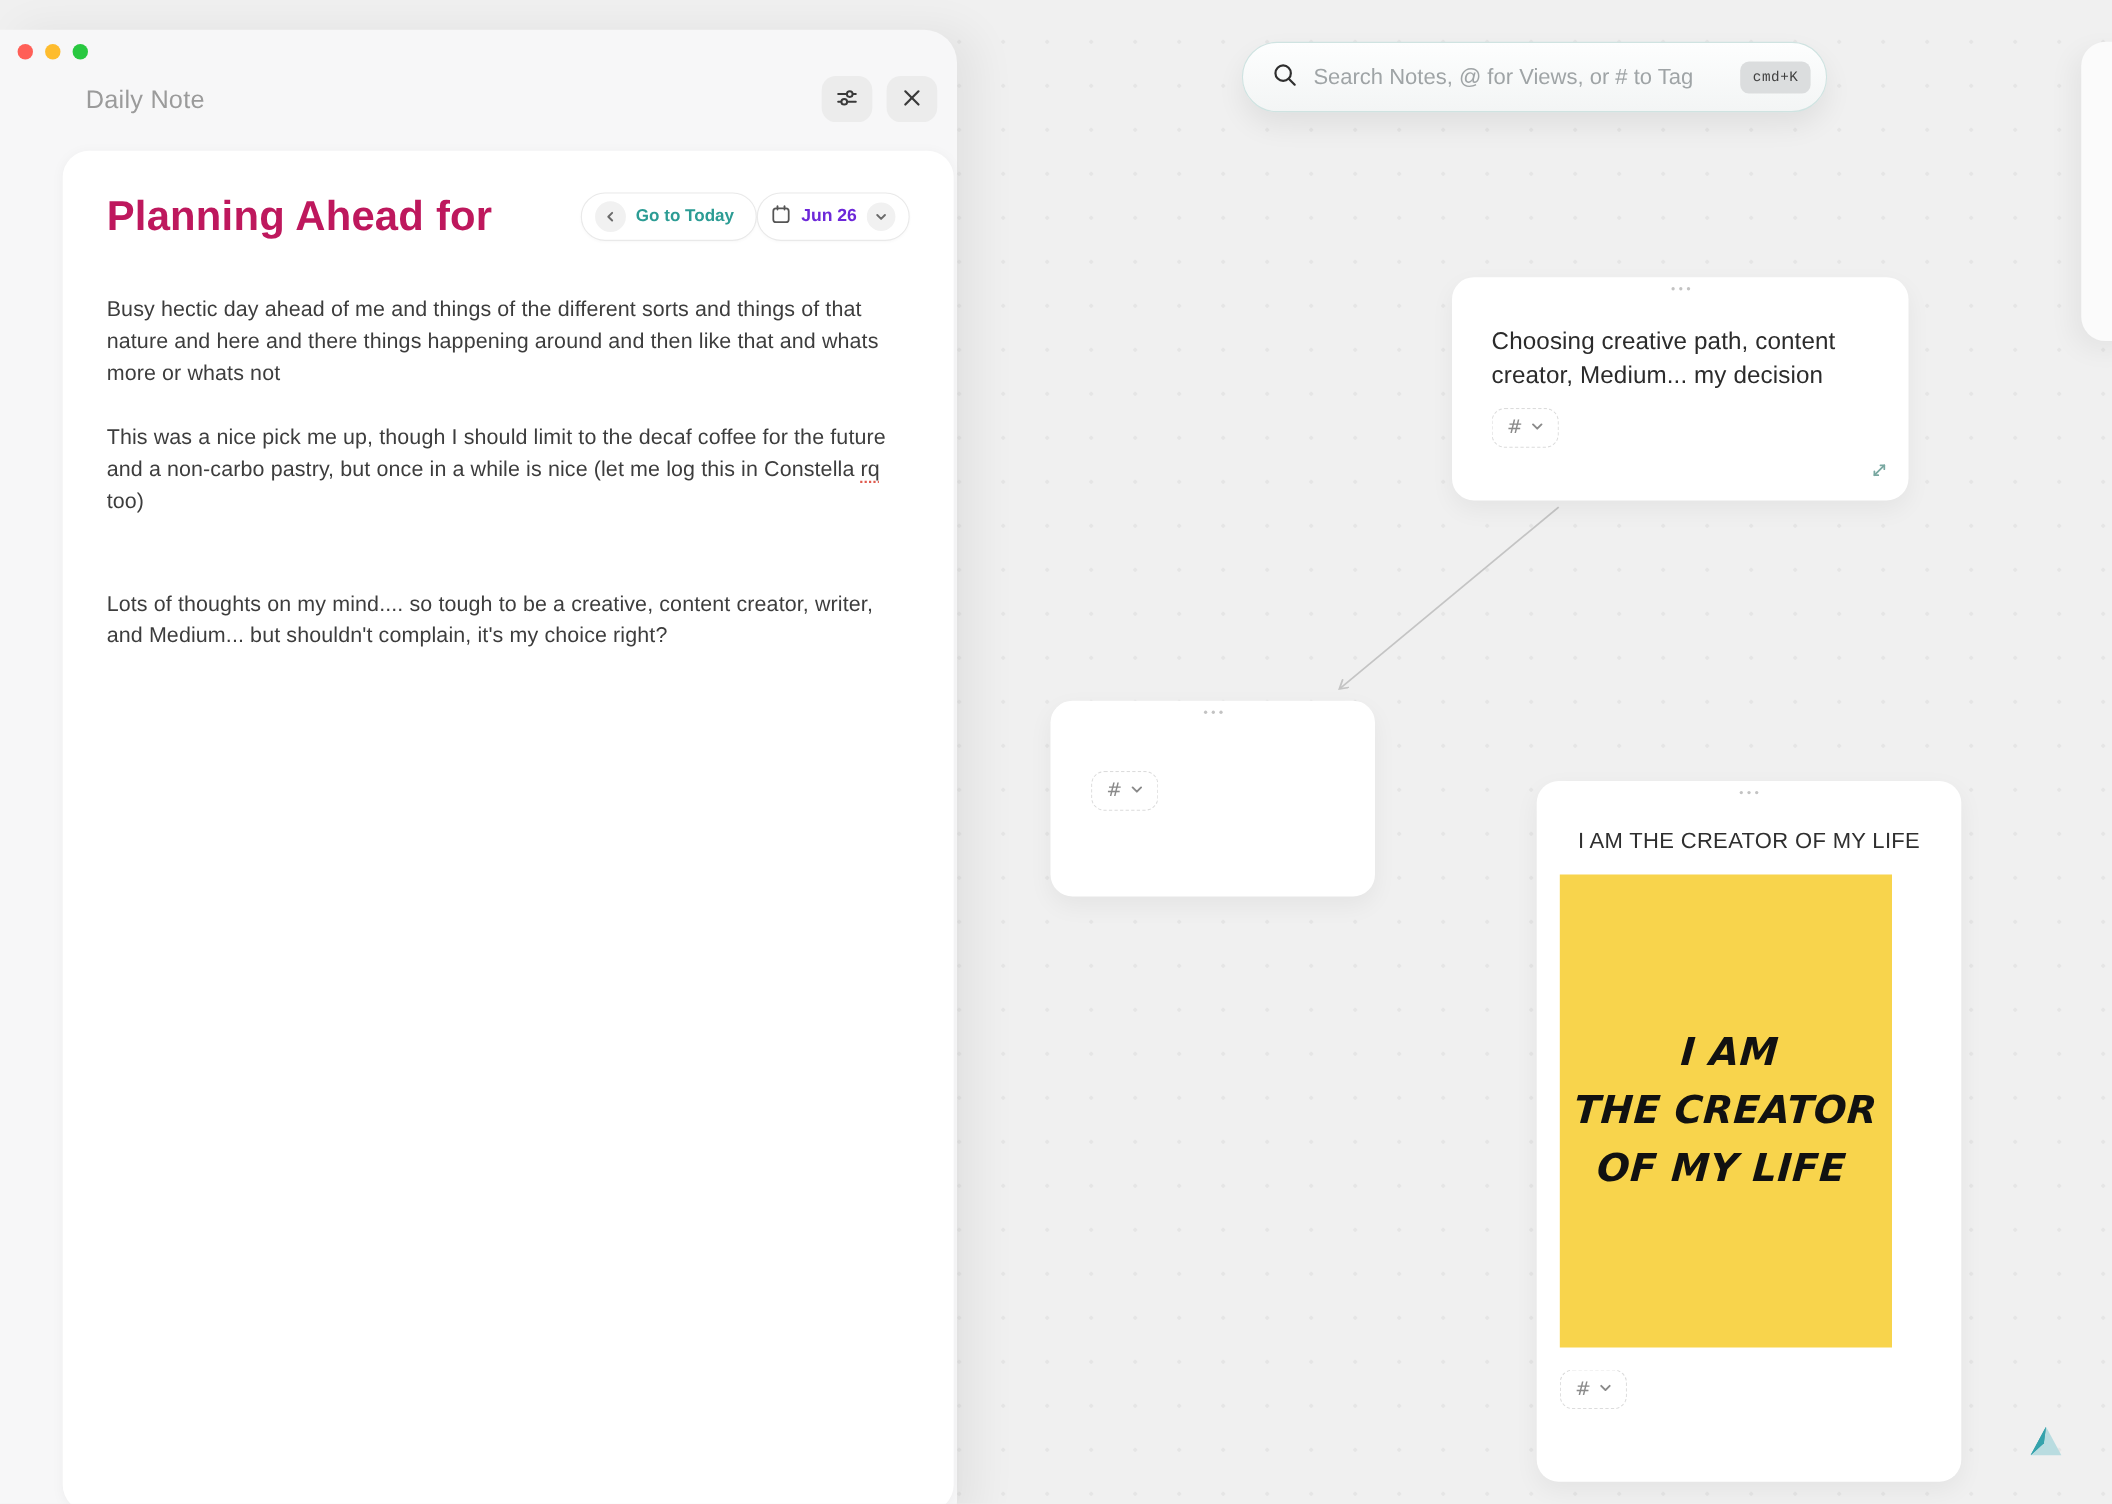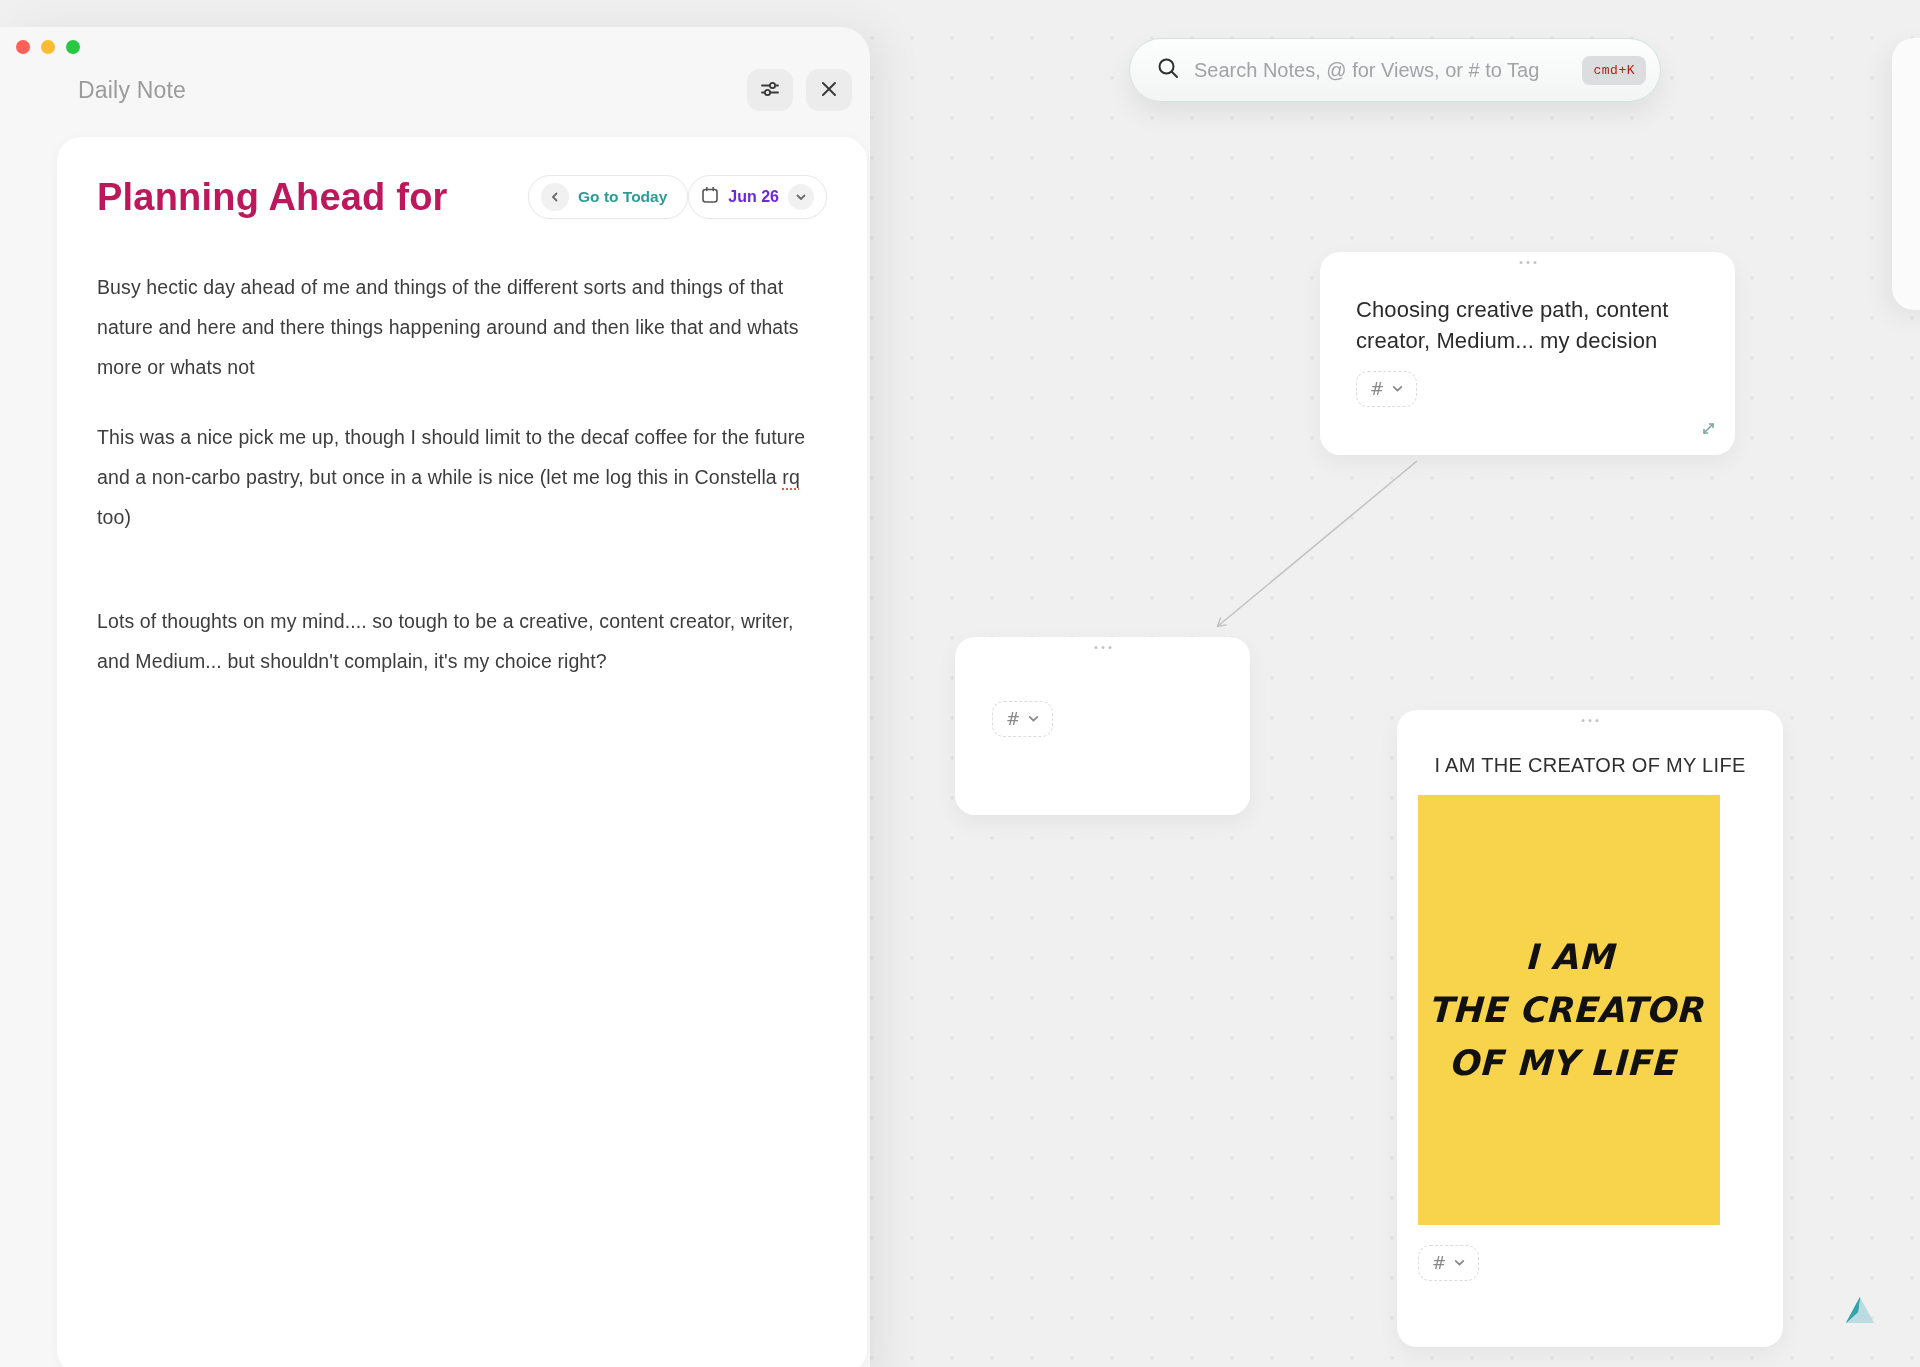--- a/index.html
+++ b/index.html
@@ -66,21 +66,21 @@
   .pill .mini-circle {
     width: 28px; height: 28px; border-radius: 50%; background: #f1f1f1;
     display: flex; align-items: center; justify-content: center;
     color: #6b6b6b; font-size: 14px;
   }
   .go-today-label { color: #2c9c94; font-size: 15.5px; font-weight: 700; padding-right: 8px; }
   .date-label { color: #6d28d9; font-size: 16px; font-weight: 700; }
 
   .note-body { margin-top: 48px; width: 712px; }
   .note-body p {
-    font-size: 19.5px; line-height: 40px; color: #3d3d3d; letter-spacing: 0.1px;
+    font-size: 19.5px; line-height: 29px; color: #3d3d3d; letter-spacing: 0.1px;
   }
   .p1 { margin-bottom: 30px; }
   .p2 { margin-bottom: 64px; }
   .misspelled {
     text-decoration: underline dotted #e05a4e 2px;
     text-underline-offset: 4px;
   }
 
   
   .search-bar {
@@ -92,21 +92,21 @@
     display: flex; align-items: center; padding: 0 14px 0 26px;
   }
   .search-input {
     flex: 1; border: none; outline: none; background: transparent;
     font-family: Liberation Sans, sans-serif;
     font-size: 20px; color: #555; margin-left: 14px;
   }
   .search-input::placeholder { color: #9fa4a6; opacity: 1; }
   .kbd-badge {
     background: #dbddde; border-radius: 8px; padding: 7px 11px;
-    font-family: "Liberation Mono", monospace; font-size: 13px; color: #b91c1c;
+    font-family: "Liberation Mono", monospace; font-size: 13px; color: #404040;
     letter-spacing: 0.5px; white-space: nowrap;
   }
 
   
   .right-peek {
     position: absolute; left: 1892px; top: 38px; width: 60px; height: 272px;
     background: #fbfbfb; border-radius: 22px;
     box-shadow: -8px 8px 24px rgba(0,0,0,0.05);
   }
 

